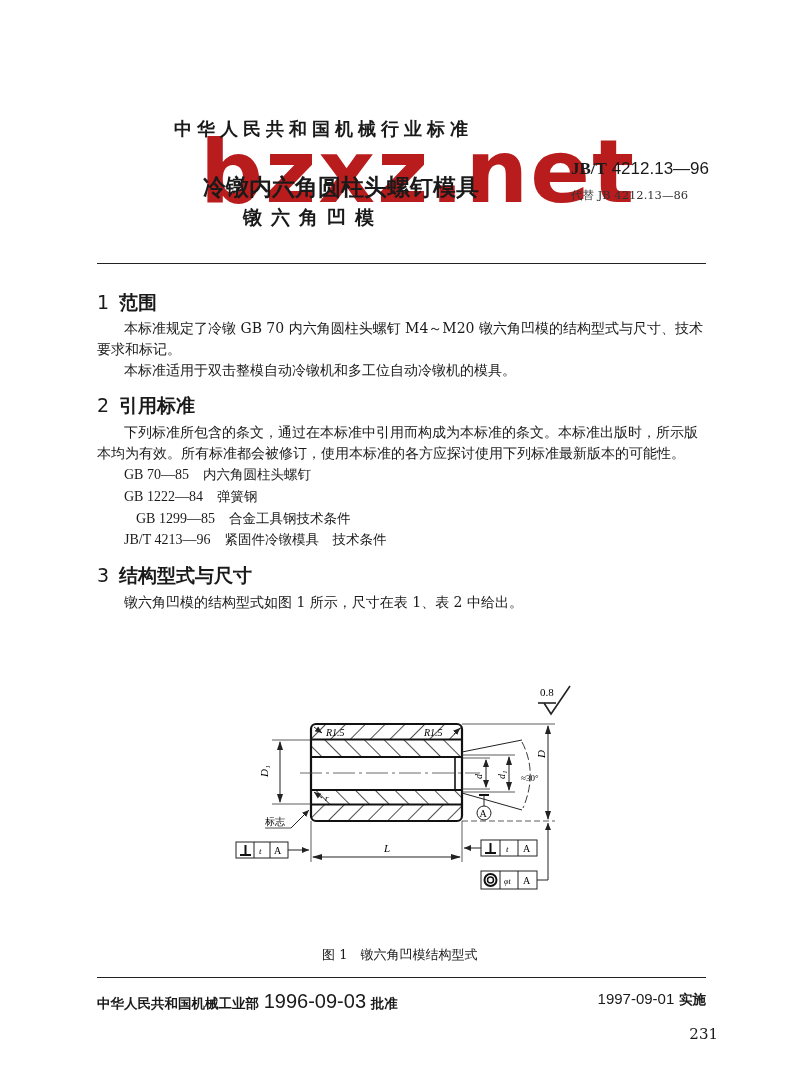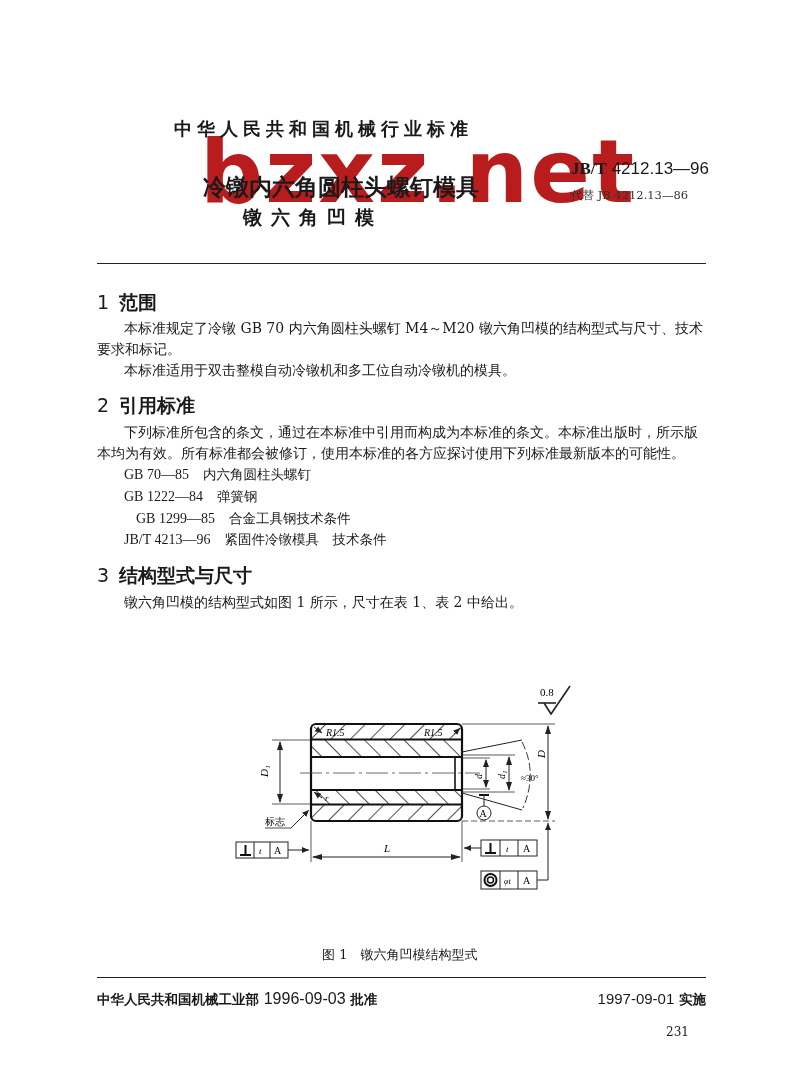--- a/index.html
+++ b/index.html
@@ -21,24 +21,24 @@
   .title2 { left: 243px; top: 205px; font-family: "DejaVu Sans", sans-serif; font-weight: bold; font-size: 19px; letter-spacing: 9px; z-index: 1; }
   .rule { left: 97px; width: 609px; height: 0; border-top: 1.4px solid #222; }
   .sec { left: 97px; font-family: "DejaVu Sans", sans-serif; font-weight: bold; font-size: 19px; }
   .sec .num { display: inline-block; width: 22px; font-weight: normal; }
   .para { left: 97px; width: 610px; font-size: 14px; line-height: 21px; }
   .indent { text-indent: 27px; }
   .ref { left: 124px; font-size: 13.5px; }
   .ref .code { display: inline-block; font-family: "Liberation Serif", serif; font-size: 14px; margin-right: 14px; }
   .caption { left: 322px; top: 946px; font-size: 13px; }
   .foot-left { left: 97px; top: 990px; font-family: "DejaVu Sans", sans-serif; font-weight: bold; font-size: 13.5px; }
-  .foot-left .date { font-family: "Liberation Sans", sans-serif; font-weight: normal; font-size: 16px; }
+  .foot-left .date { font-family: "Liberation Sans", sans-serif; font-weight: normal; font-size: 20px; }
   .foot-right { right: 94px; top: 990px; font-family: "DejaVu Sans", sans-serif; font-weight: bold; font-size: 13.5px; }
   .foot-right .date { font-family: "Liberation Sans", sans-serif; font-weight: normal; font-size: 15px; }
-  .pageno { right: 111px; top: 1025px; font-size: 12px; }
+  .pageno { right: 82px; top: 1025px; font-size: 15px; }
   svg text { font-family: "Liberation Serif", serif; }
 </style>
 </head>
 <body>
 
 <div class="abs watermark">bzxz.net</div>
 
 <div class="abs hdr-org">中华人民共和国机械行业标准</div>
 <div class="abs hdr-code">
   <b>JB/T</b>

